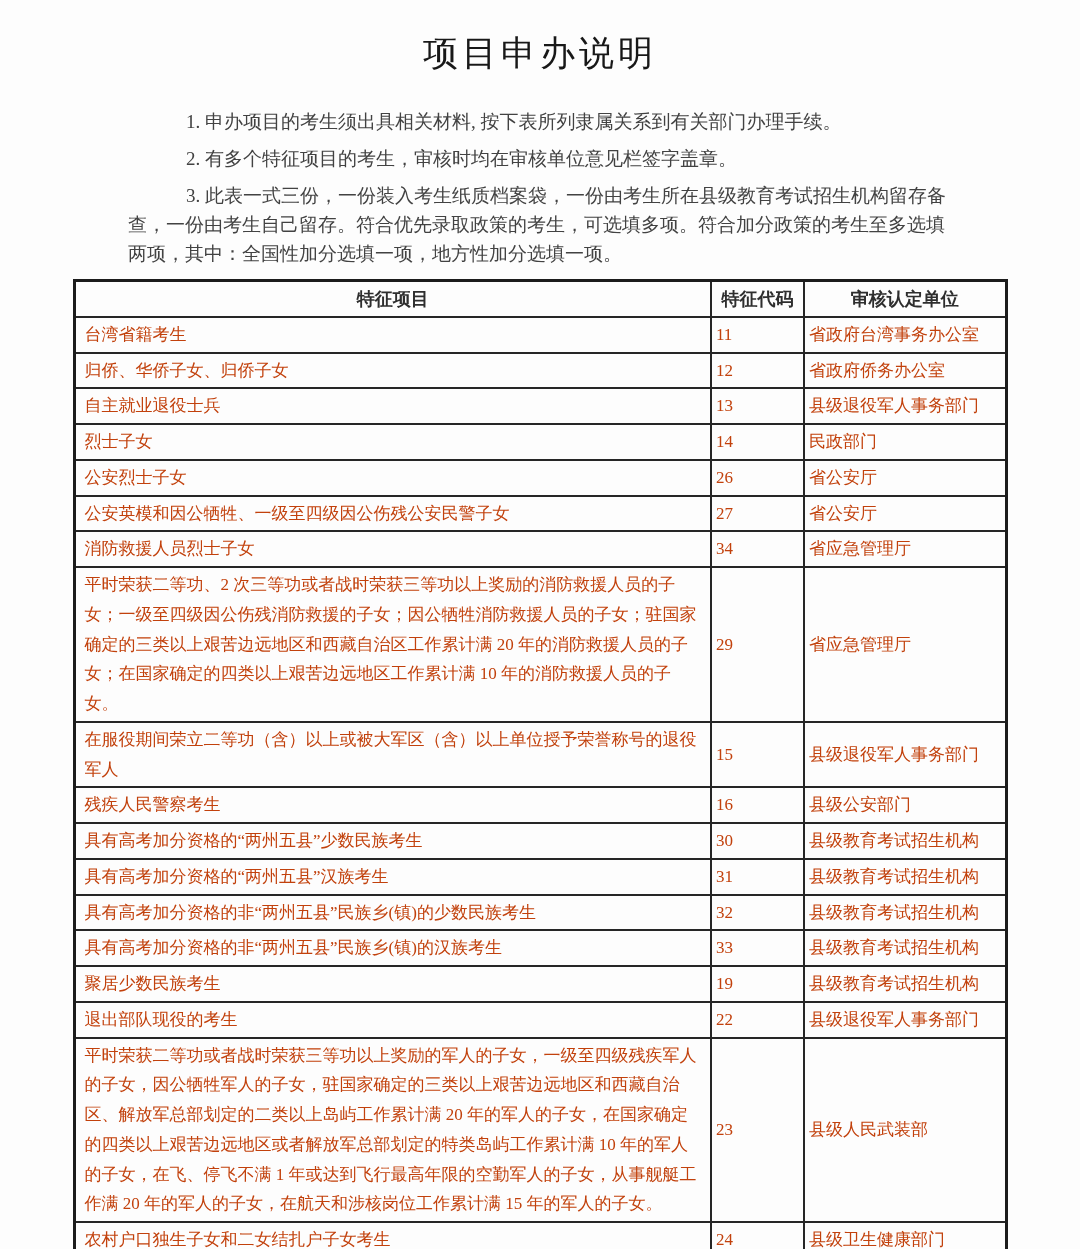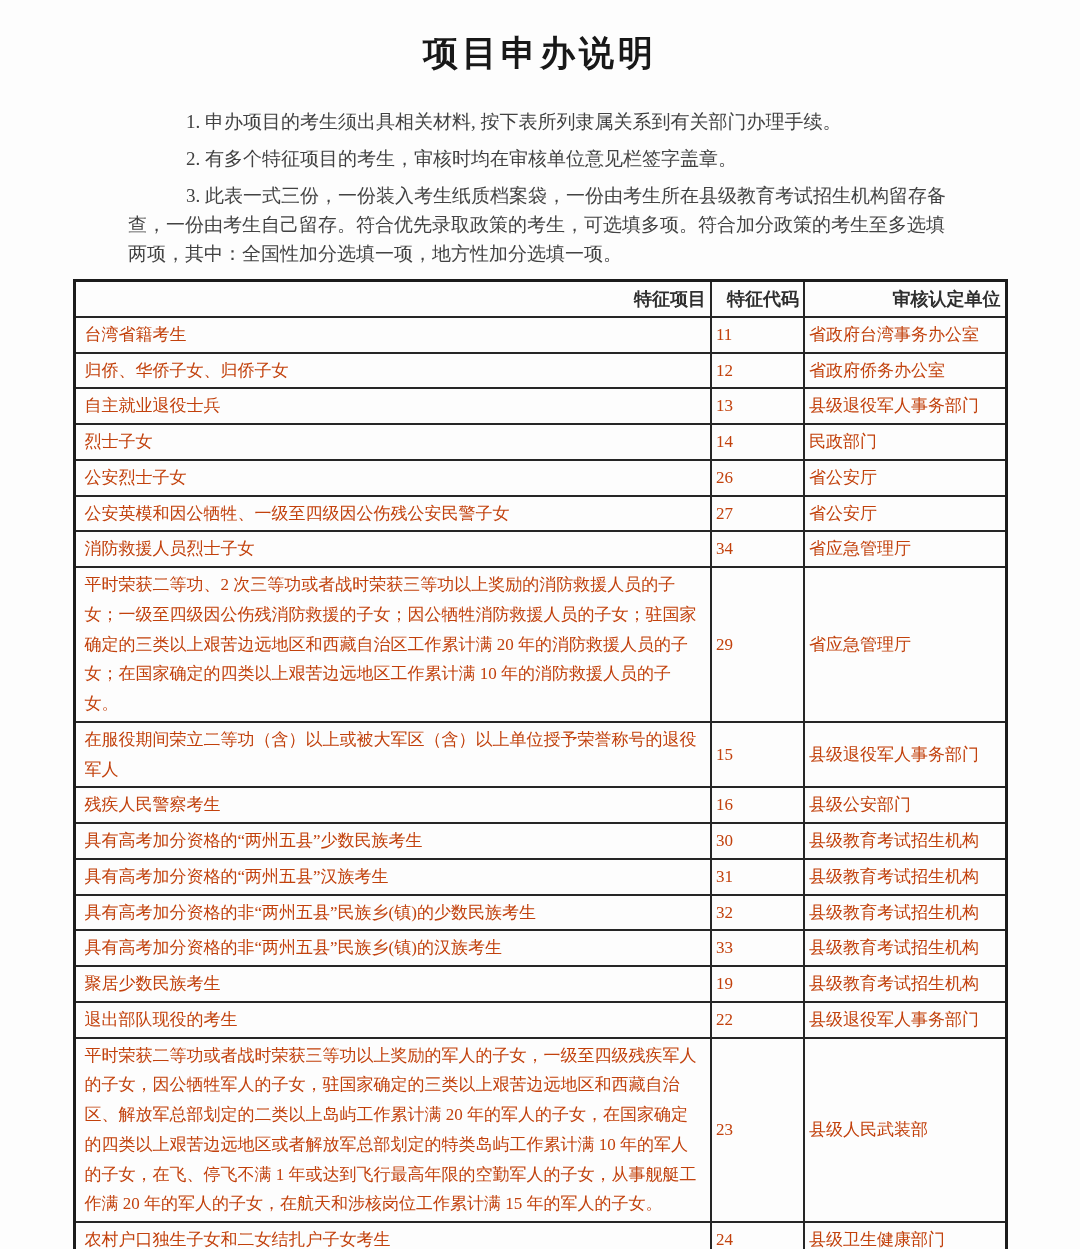--- a/index.html
+++ b/index.html
@@ -11,21 +11,21 @@
     background: #fdfdfd;
     font-family: "Liberation Serif", "DejaVu Serif", serif;
     color: #3a3a3a;
     overflow: hidden;
   }
   .title {
     margin: 0;
     padding-top: 30px;
     text-align: center;
     font-size: 35px;
-    font-weight: 700;
+    font-weight: 400;
     letter-spacing: 4px;
     color: #181818;
   }
   .notes {
     width: 848px;
     margin: 30px 0 0 120px;
     font-size: 19px;
     line-height: 1.53;
     color: #424242;
   }
@@ -41,21 +41,21 @@
     border: 2px solid #262626;
   }
   .col-item { width: 637px; }
   .col-code { width: 93px; }
   .col-unit { width: 202px; }
   .feature-table th {
     height: 36px;
     padding: 2px 4px;
     font-size: 18px;
     font-weight: 700;
-    text-align: right;
+    text-align: center;
     color: #2e2e2e;
   }
   .feature-table td {
     height: 34px;
     padding: 2px 9px;
     font-size: 17px;
     line-height: 1.75;
     color: #c2410c;
   }
   .feature-table td.item { text-align: left; }

